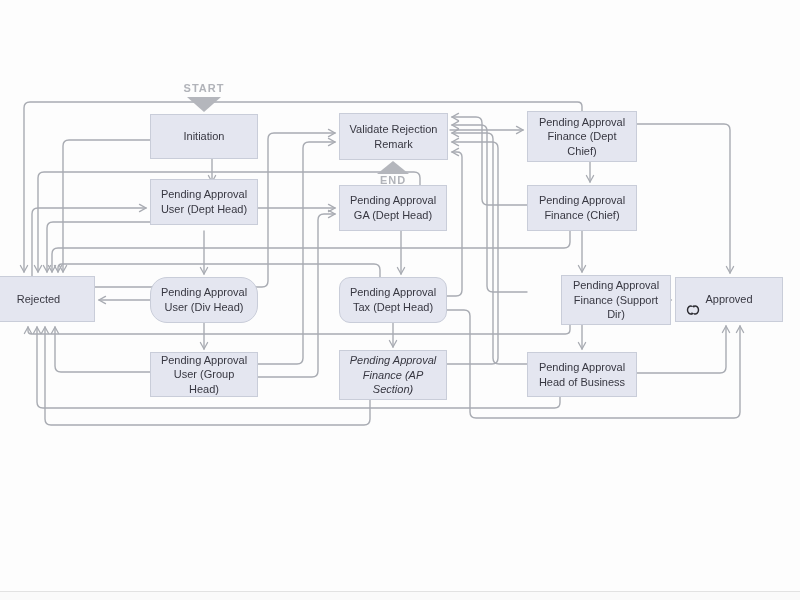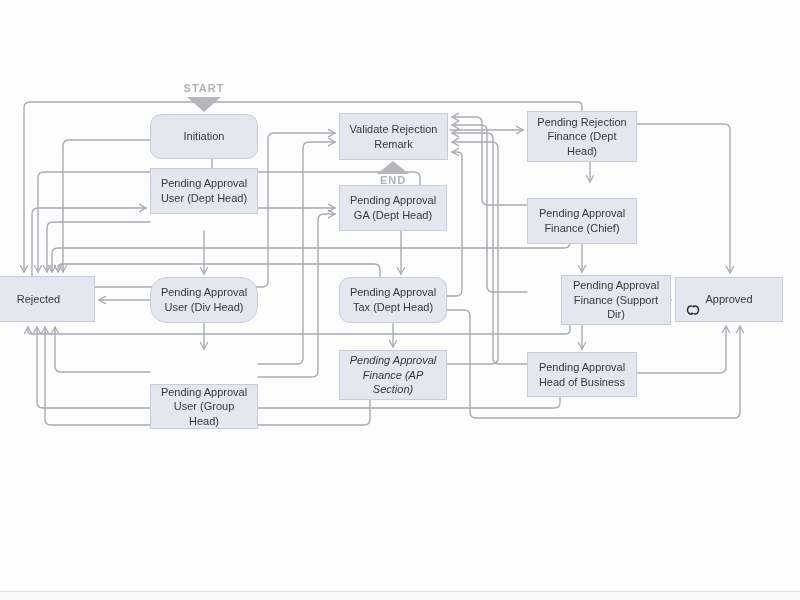--- a/index.html
+++ b/index.html
@@ -85,36 +85,36 @@
       <polygon class="flow-marker-tri" points="187,97 221,97 204,112"></polygon>
     </g>
 
     <g>
       <polygon class="flow-marker-tri" points="377,174 409,174 393,161"></polygon>
       <text x="393" y="184" text-anchor="middle" class="flow-marker-text">END</text>
     </g>
   </svg>
 
   <div id="nodes">
-      <div class="node" style="left: 150px; top: 114px; width: 108px; height: 45px; border-radius: 11px;">
+      <div class="node" style="left: 150px; top: 114px; width: 108px; height: 45px;">
         <span>Initiation</span>
       </div>
       <div class="node" style="left: 339px; top: 113px; width: 109px; height: 47px;">
         <span>Validate Rejection Remark</span>
       </div>
       <div class="node" style="left: 527px; top: 111px; width: 110px; height: 51px;">
-        <span>Pending Rejection Finance (Dept Head)</span>
+        <span>Pending Approval Finance (Dept Chief)</span>
       </div>
-      <div class="node" style="left: 150px; top: 168px; width: 108px; height: 46px; justify-content: flex-end;">
+      <div class="node" style="left: 150px; top: 179px; width: 108px; height: 46px; justify-content: flex-end;">
         <span>Pending Approval User (Dept Head)</span>
       </div>
       <div class="node" style="left: 339px; top: 185px; width: 108px; height: 46px;">
         <span>Pending Approval GA (Dept Head)</span>
       </div>
-      <div class="node" style="left: 527px; top: 198px; width: 110px; height: 46px;">
+      <div class="node" style="left: 527px; top: 185px; width: 110px; height: 46px;">
         <span>Pending Approval Finance (Chief)</span>
       </div>
       <div class="node" style="left: -18px; top: 276px; width: 113px; height: 46px;">
         <span>Rejected</span>
       </div>
       <div class="node" style="left: 150px; top: 277px; width: 108px; height: 46px; border-radius: 17px;">
         <span>Pending Approval User (Div Head)</span>
       </div>
       <div class="node" style="left: 339px; top: 277px; width: 108px; height: 46px; border-radius: 11px;">
         <span>Pending Approval Tax (Dept Head)</span>
@@ -124,21 +124,21 @@
       </div>
       <div class="node" style="left: 675px; top: 277px; width: 108px; height: 45px;">
         <span>Approved</span>
         <span class="loop-icon"><svg width="16" height="12" viewBox="0 0 17 12">
          <path d="M 7.5,2.2 A 3.4,4.2 0 1 0 7.5,9.8" fill="none" stroke="#2a2a30" stroke-width="1.5"></path>
          <polygon points="6.9,8.4 9.8,9.8 6.9,11.2" fill="#2a2a30"></polygon>
          <path d="M 9.5,2.2 A 3.4,4.2 0 1 1 9.5,9.8" fill="none" stroke="#2a2a30" stroke-width="1.5"></path>
          <polygon points="9.9,0.8 7.2,2.2 9.9,3.6" fill="#2a2a30"></polygon>
        </svg></span>
       </div>
-      <div class="node" style="left: 150px; top: 352px; width: 108px; height: 45px; margin-top: 32px;">
+      <div class="node" style="left: 150px; top: 352px; width: 108px; height: 45px;">
         <span>Pending Approval User (Group Head)</span>
       </div>
       <div class="node" style="left: 339px; top: 350px; width: 108px; height: 50px; font-style: italic;">
         <span>Pending Approval Finance (AP Section)</span>
       </div>
       <div class="node" style="left: 527px; top: 352px; width: 110px; height: 45px;">
         <span>Pending Approval Head of Business</span>
       </div>
     </div>
 

